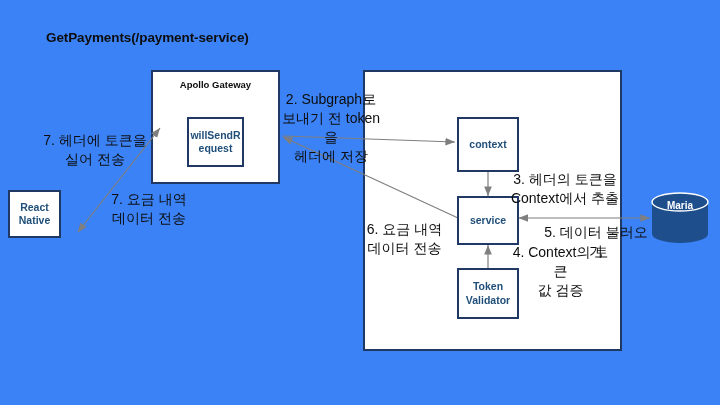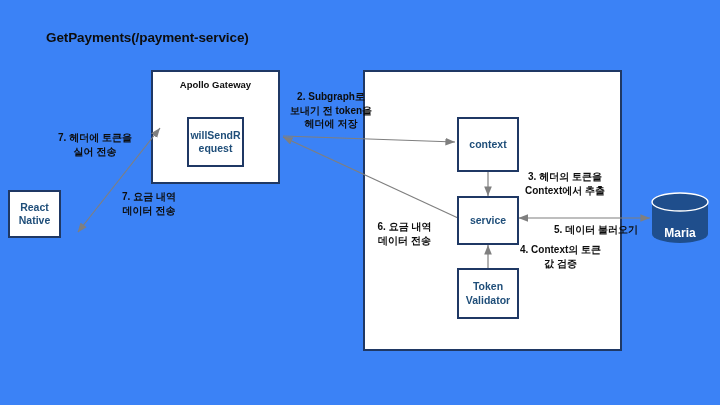--- a/index.html
+++ b/index.html
@@ -52,22 +52,22 @@
     width: 100%;
     text-align: center;
     font-size: 9.5px;
     font-weight: 700;
     color: #0d0d0d;
     line-height: 1.3;
     z-index: 2;
   }
   .note {
     position: absolute;
-    font-size: 10px;
-    font-weight: 700;
+    font-size: 14px;
+    font-weight: 400;
     color: #0d0d0d;
     line-height: 1.35;
     white-space: pre-line;
     z-index: 5;
   }
   .note.center { text-align: center; }
   .note.left { text-align: center; }
   svg.layer {
     position: absolute;
     left: 0;
@@ -78,22 +78,22 @@
     pointer-events: none;
   }
   .db-wrap {
     position: absolute;
     z-index: 3;
   }
   .db-label {
     position: absolute;
     width: 100%;
     text-align: center;
-    top: 34px;
-    font-size: 12px;
+    top: 8px;
+    font-size: 10px;
     font-weight: 700;
     color: #ffffff;
     z-index: 4;
   }
 </style>
 </head>
 <body>
 
 <div id="canvas">
 

